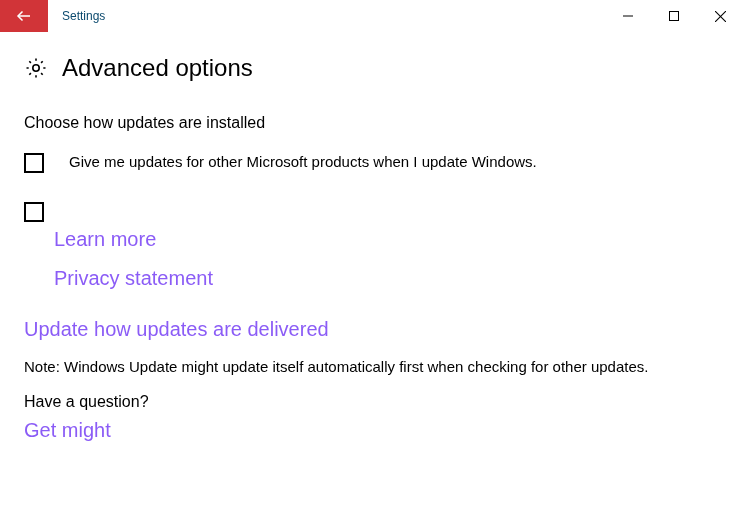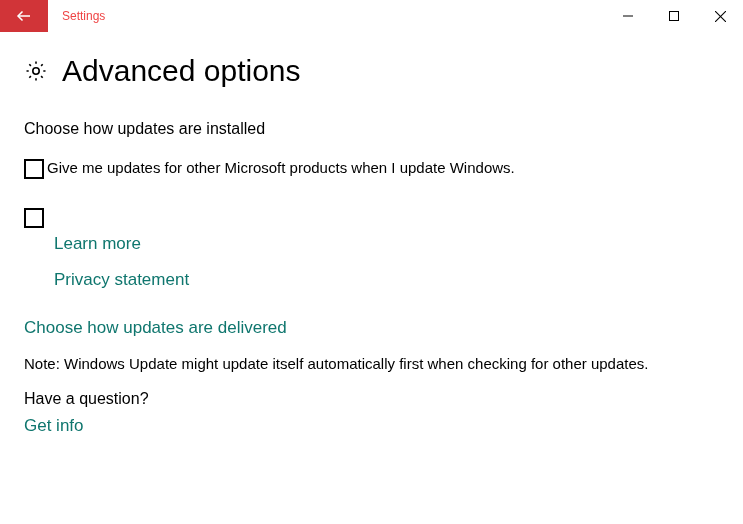--- a/index.html
+++ b/index.html
@@ -25,21 +25,21 @@
       align-items: center;
       justify-content: center;
       color: #fff;
     }
     .app-title {
       flex: 0 0 auto;
       padding-left: 14px;
       display: flex;
       align-items: center;
       font-size: 12px;
-      color: #ef4444;
+      color: #0c4a6e;
     }
     .spacer { flex: 1; }
     .win-controls {
       display: flex;
     }
     .win-btn {
       width: 46px;
       display: flex;
       align-items: center;
       justify-content: center;
@@ -57,48 +57,48 @@
       margin-bottom: 32px;
     }
     .gear {
       width: 24px;
       height: 24px;
       display:flex;
       align-items:center;
       justify-content:center;
     }
     .page-title {
-      font-size: 30px;
+      font-size: 24px;
       font-weight: 300;
     }
     .section-heading {
       font-size: 16px;
       font-weight: 400;
       margin-bottom: 20px;
     }
     .checkbox-row {
       display: flex;
       align-items: flex-start;
-      gap: 3px;
+      gap: 25px;
       margin-bottom: 16px;
     }
     .checkbox {
       width: 20px;
       height: 20px;
       border: 2px solid #000;
       flex-shrink: 0;
       margin-top: 1px;
     }
     .checkbox-label {
       line-height: 1.35;
     }
     .option-block { margin-bottom: 28px; }
     .link {
-      color: #0f766e;
-      font-size: 17px;
+      color: #8b5cf6;
+      font-size: 20px;
       display: inline-block;
     }
     .link-row {
       margin-top: 6px;
       margin-bottom: 16px;
       margin-left: 30px;
     }
     .link-standalone {
       margin-left: 30px;
       margin-bottom: 28px;
@@ -182,21 +182,21 @@
   <div>
     <div class="checkbox-row" style="margin-bottom:4px">
       <div class="checkbox"></div>
     </div>
     <div class="link-row">
       <a class="link">Learn more</a>
     </div>
     <a class="link link-standalone">Privacy statement</a>
   </div>
 
-  <a class="link delivered-link">Choose how updates are delivered</a>
+  <a class="link delivered-link">Update how updates are delivered</a>
 
   <div class="para note">Note: Windows Update might update itself automatically first when checking for other updates.</div>
 
 
   <div class="question-heading">Have a question?</div>
-  <a class="link">Get info</a>
+  <a class="link">Get might</a>
 
 </div>
 
 </body></html>

